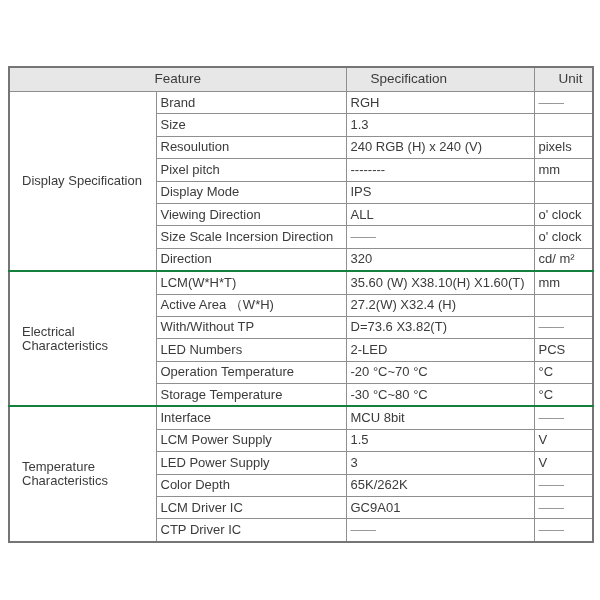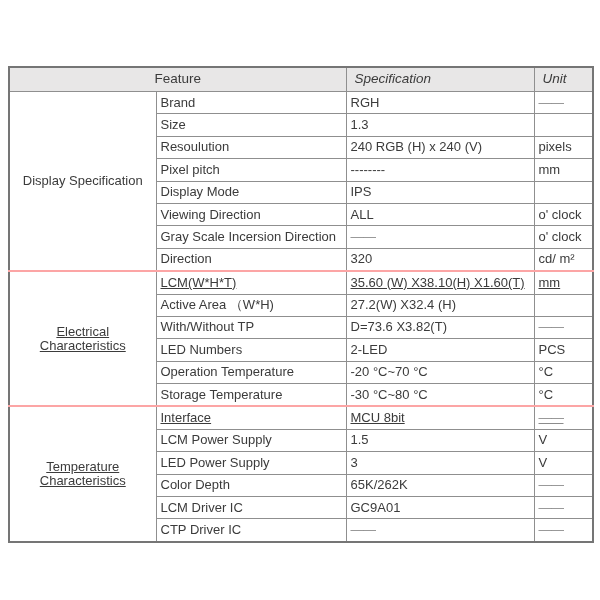--- a/index.html
+++ b/index.html
@@ -37,30 +37,29 @@
     overflow: hidden;
     line-height: 1.1;
   }
   .spec-table thead th {
     background: #e8e7e7;
     height: 23px;
     font-size: 13.5px;
   }
   .spec-table th.h-feature { text-align: center; }
   .spec-table th.h-spec,
-  .spec-table th.h-unit { text-align: left; padding-left: 8px; font-style: italic; }
+  .spec-table th.h-unit { text-align: left; padding-left: 24px; }
   .spec-table td.group {
-    text-align: center;
     white-space: normal;
-    padding: 0 3px;
+    padding: 0 12px;
   }
   .spec-table td.feat,
   .spec-table td.spec,
   .spec-table td.unit { text-align: left; }
-  .spec-table tr.section-start td { border-top: 2px solid #fca5a5; text-decoration: underline; }
+  .spec-table tr.section-start td { border-top: 2px solid #15803d; }
   .spec-table .dash { color: #8c8c8c; letter-spacing: -0.5px; }
 </style>
 </head>
 <body>
 
 <div class="sheet">
   <table class="spec-table">
     <colgroup>
       <col style="width:147px">
       <col style="width:190px">
@@ -101,21 +100,21 @@
         <td class="feat">Display Mode</td>
         <td class="spec">IPS</td>
         <td class="unit"></td>
       </tr>
       <tr>
         <td class="feat">Viewing Direction</td>
         <td class="spec">ALL</td>
         <td class="unit">o'  clock</td>
       </tr>
       <tr>
-        <td class="feat">Gray Scale Incersion Direction</td>
+        <td class="feat">Size Scale Incersion Direction</td>
         <td class="spec dash">——</td>
         <td class="unit">o'  clock</td>
       </tr>
       <tr>
         <td class="feat">Direction</td>
         <td class="spec">320</td>
         <td class="unit">cd/ m²</td>
       </tr>
 
       <tr class="section-start">

